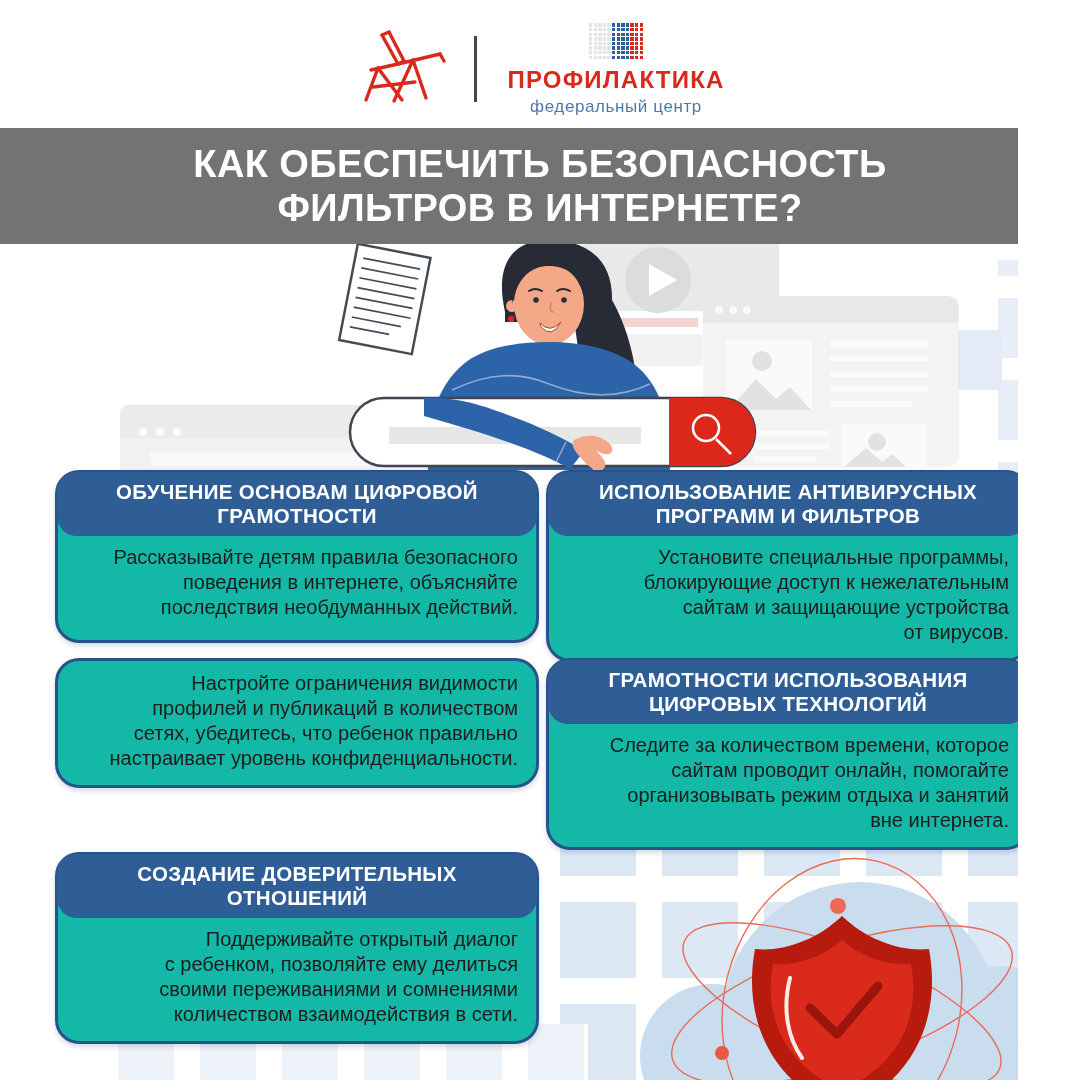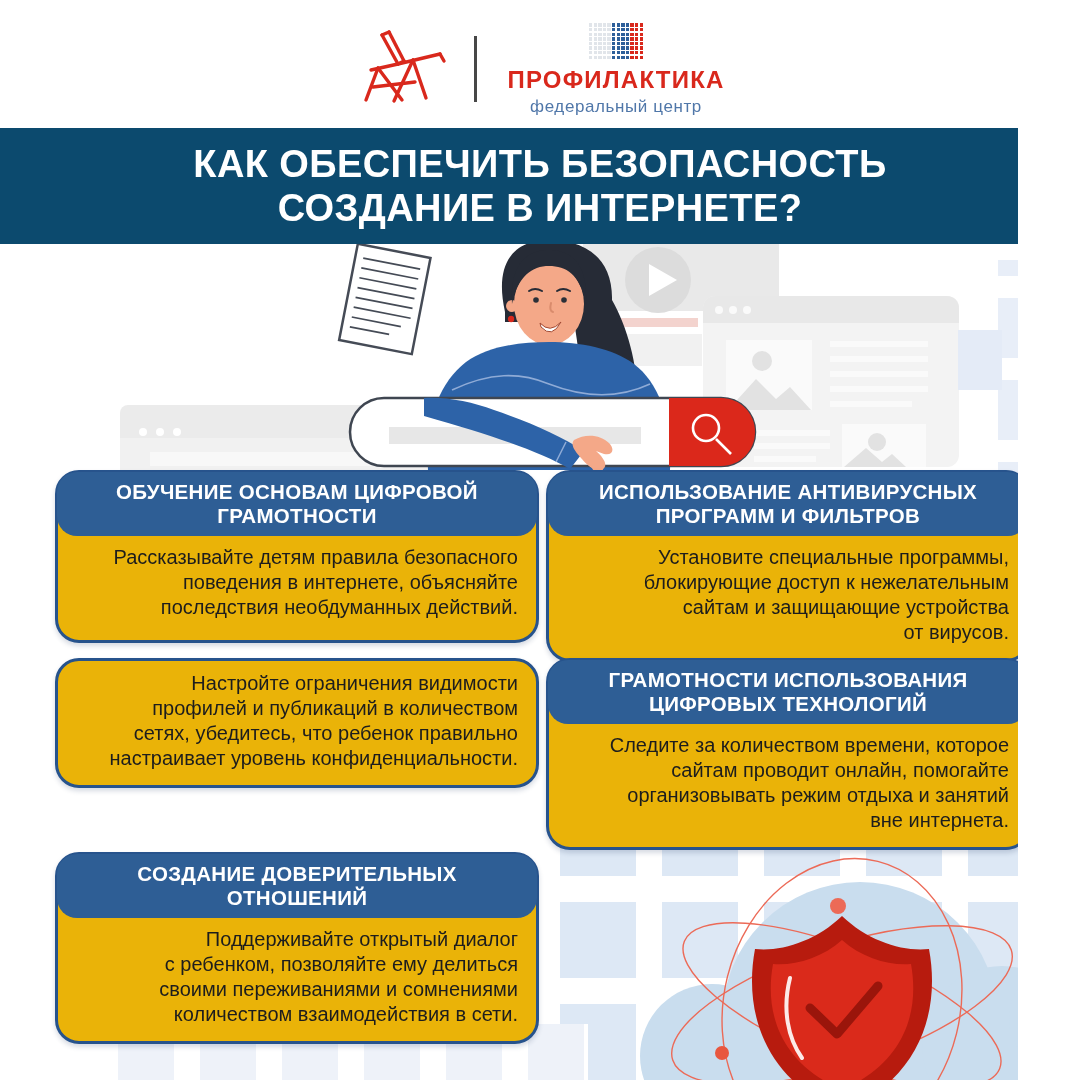--- a/index.html
+++ b/index.html
@@ -27,31 +27,31 @@
   .brand{position:absolute;left:495px;top:22px;width:242px;text-align:center;z-index:2;}
   .brand-grid{width:54px;height:37px;margin:0 auto 7px;
      background-image:
        repeating-linear-gradient(0deg, transparent 0 3.5px, #ffffff 3.5px 4.6px),
        repeating-linear-gradient(90deg, transparent 0 3.5px, #ffffff 3.5px 4.6px),
        linear-gradient(90deg,#e1e5ea 0 41.7%,#2d5f9a 41.7% 75%,#d9281c 75% 100%);}
   .brand-name{font-size:24px;font-weight:bold;color:#d9281c;letter-spacing:1.2px;}
   .brand-sub{font-size:17px;color:#5077a9;margin-top:3px;letter-spacing:.6px;}
 
   
-  .banner{position:absolute;left:0;top:128px;width:1080px;height:116px;background:#0c4a6e;z-index:2;
+  .banner{position:absolute;left:0;top:128px;width:1080px;height:116px;background:#737373;z-index:2;
           display:flex;flex-direction:column;align-items:center;justify-content:center;}
   .banner .line{color:#ffffff;font-weight:bold;font-size:38px;line-height:44px;letter-spacing:.4px;
                 text-align:center;}
 
   
   .illus{position:absolute;left:0;top:243px;width:1080px;height:227px;z-index:1;}
   .cloud-illus{position:absolute;left:640px;top:848px;width:440px;height:232px;z-index:1;}
 
   
-  .card{position:absolute;width:484px;background:#eab308;border:3px solid #27538c;border-radius:24px;
+  .card{position:absolute;width:484px;background:#14b8a6;border:3px solid #27538c;border-radius:24px;
         box-shadow:0 3px 5px rgba(25,50,95,.18);z-index:3;box-sizing:border-box;}
   .card-header{background:#2e5e95;border-radius:20px;margin:-1px;min-height:62px;
         display:flex;align-items:center;justify-content:center;padding:8px 24px;box-sizing:border-box;}
   .card-header span{color:#ffffff;font-weight:bold;font-size:20.5px;line-height:24px;
         letter-spacing:.3px;text-align:center;white-space:pre-line;}
   .card-body{padding:10px 18px 14px;text-align:right;font-size:20px;line-height:25px;
         color:#1d1d1d;white-space:pre-line;}
   #card1{left:55px;top:470px;min-height:173px;}
   #card2{left:546px;top:470px;}
   #card3{left:55px;top:658px;}
@@ -84,21 +84,21 @@
   </svg>
   <div class="logo-divider"></div>
   <div class="brand">
     <div class="brand-grid"></div>
     <div class="brand-name">ПРОФИЛАКТИКА</div>
     <div class="brand-sub">федеральный центр</div>
   </div>
 
   <div class="banner">
     <div class="line">КАК ОБЕСПЕЧИТЬ БЕЗОПАСНОСТЬ</div>
-    <div class="line">СОЗДАНИЕ В ИНТЕРНЕТЕ?</div>
+    <div class="line">ФИЛЬТРОВ В ИНТЕРНЕТЕ?</div>
   </div>
 
   <svg class="illus" viewBox="0 243 1080 227">
 
     <g>
       <rect x="120" y="405" width="312" height="65" rx="8" fill="#ebebeb"></rect>
       <rect x="120" y="438" width="312" height="32" fill="#f1f1f1"></rect>
       <circle cx="143" cy="432" r="4" fill="#ffffff"></circle>
       <circle cx="160" cy="432" r="4" fill="#ffffff"></circle>
       <circle cx="177" cy="432" r="4" fill="#ffffff"></circle>

